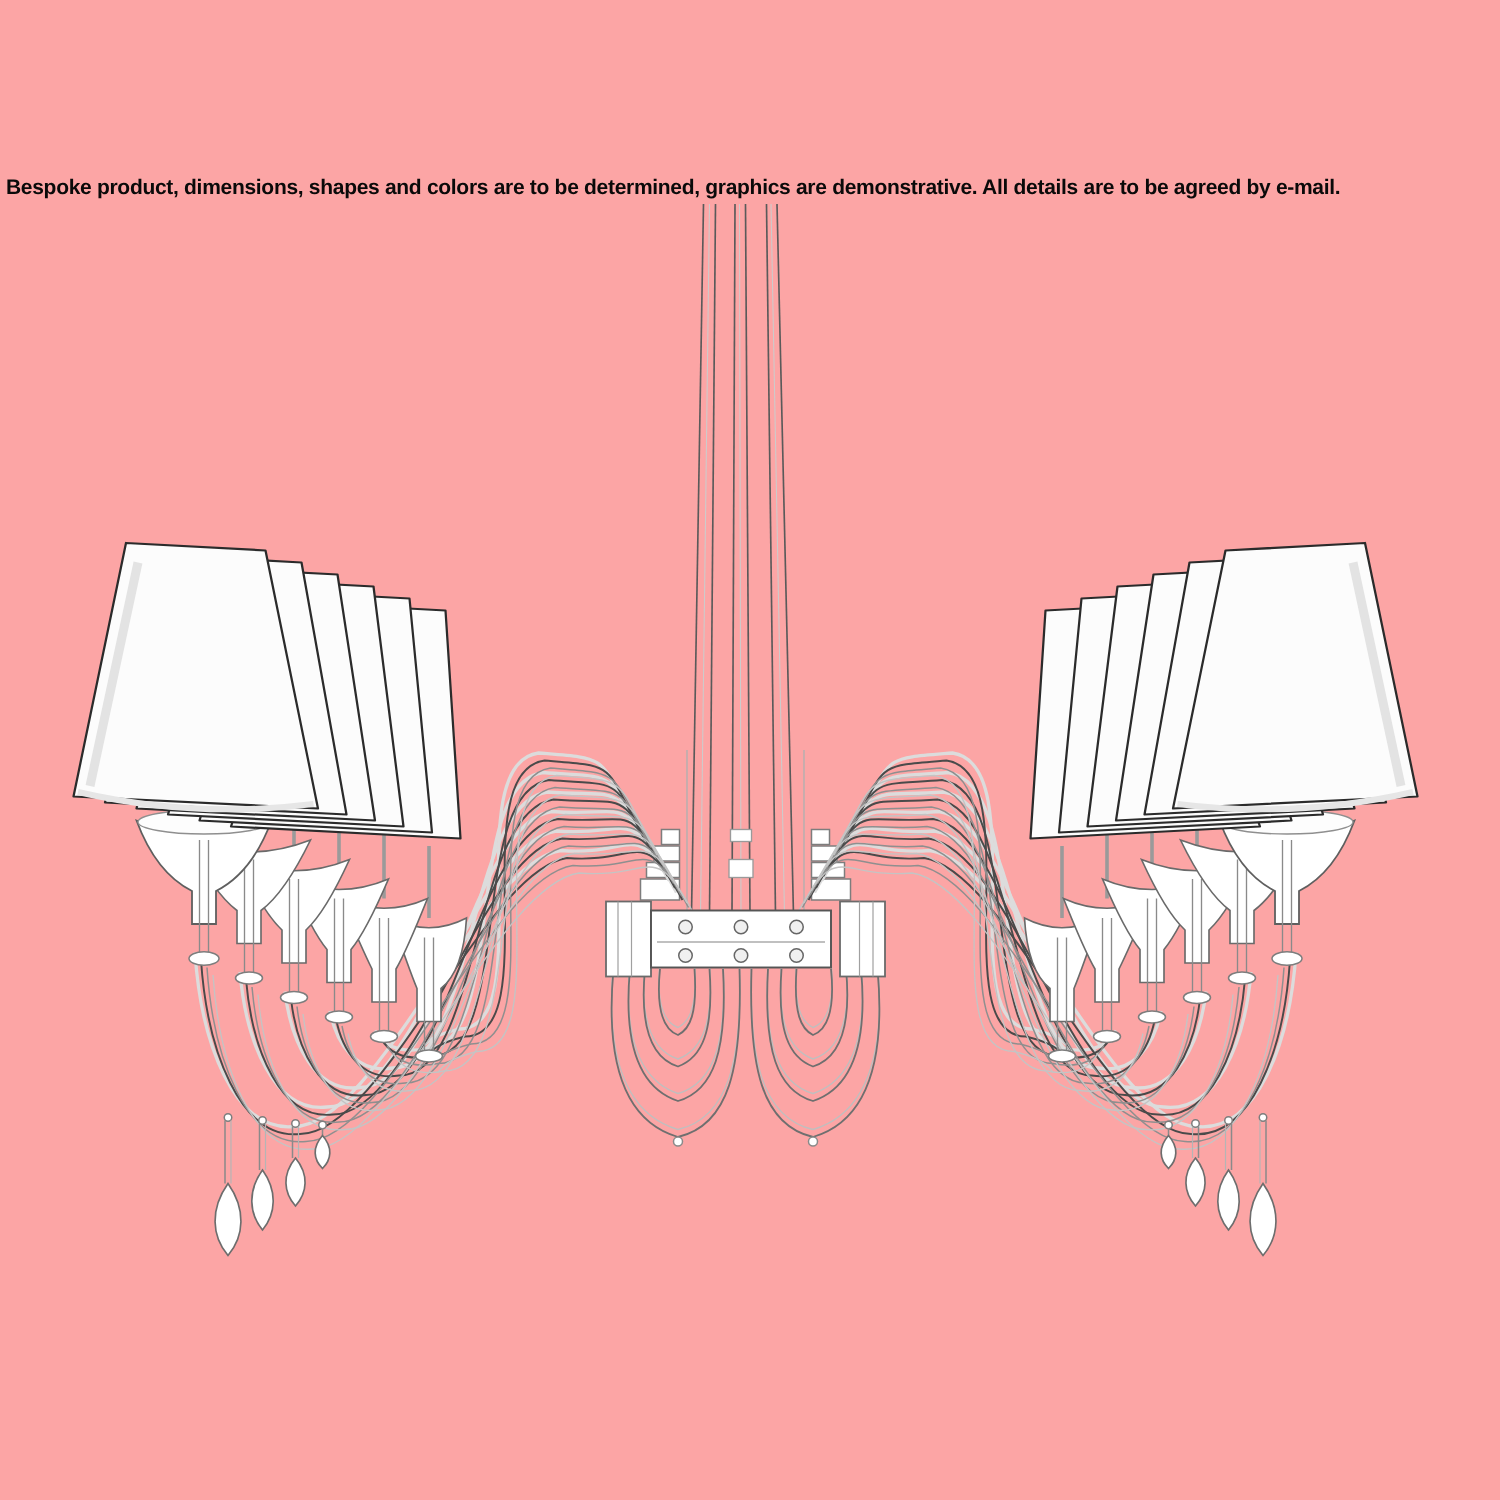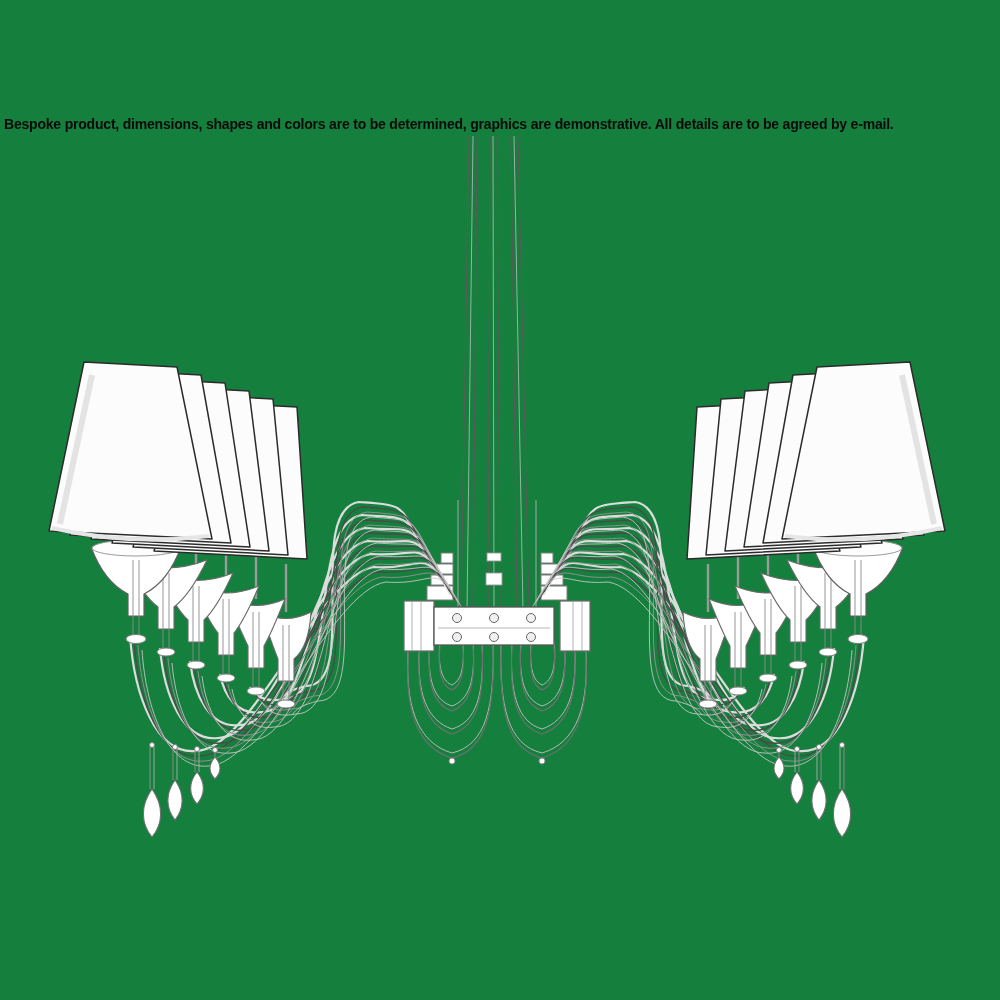--- a/index.html
+++ b/index.html
@@ -1,16 +1,16 @@
 <!DOCTYPE html>
 <html><head>
 <meta charset="utf-8">
 <style>
   html,body{margin:0;padding:0;background:#ffffff;}
-  #canvas{position:relative;width:1000px;height:1000px;background:#15803d;overflow:hidden;
+  #canvas{position:relative;width:1000px;height:1000px;background:#fca5a5;overflow:hidden;
           font-family:"Liberation Sans", sans-serif;}
   #disclaimer{position:absolute;top:116px;left:4px;width:992px;
               font-size:14px;font-weight:bold;color:#0a0a0a;letter-spacing:-0.2px;
               white-space:nowrap;}
   svg{position:absolute;top:0;left:0;}
 </style>
 </head>
 <body>
 
 <div id="canvas">

